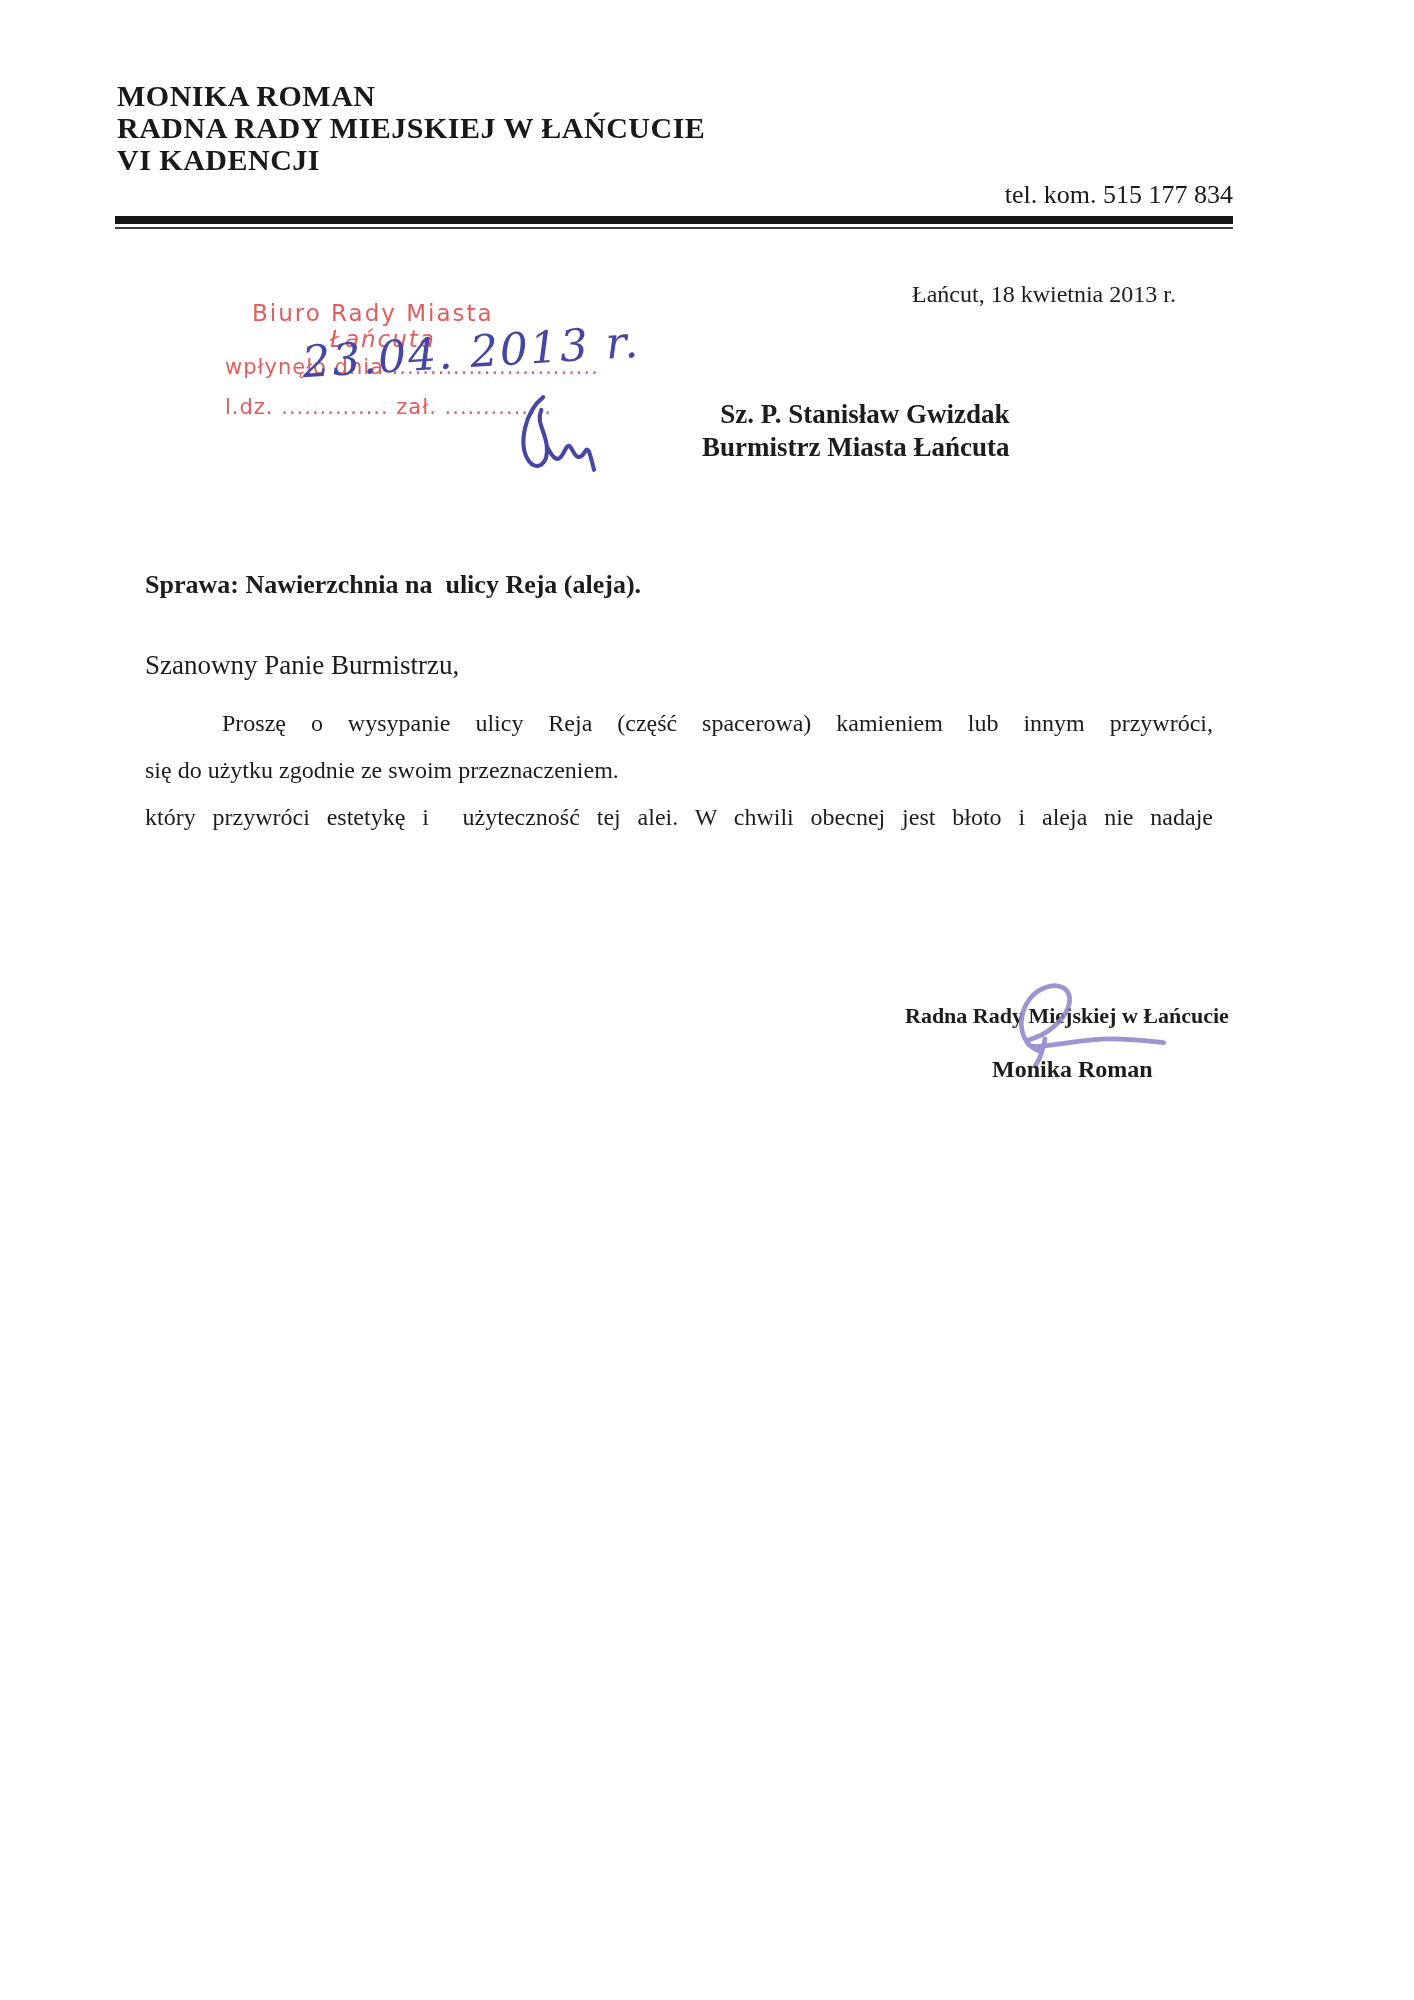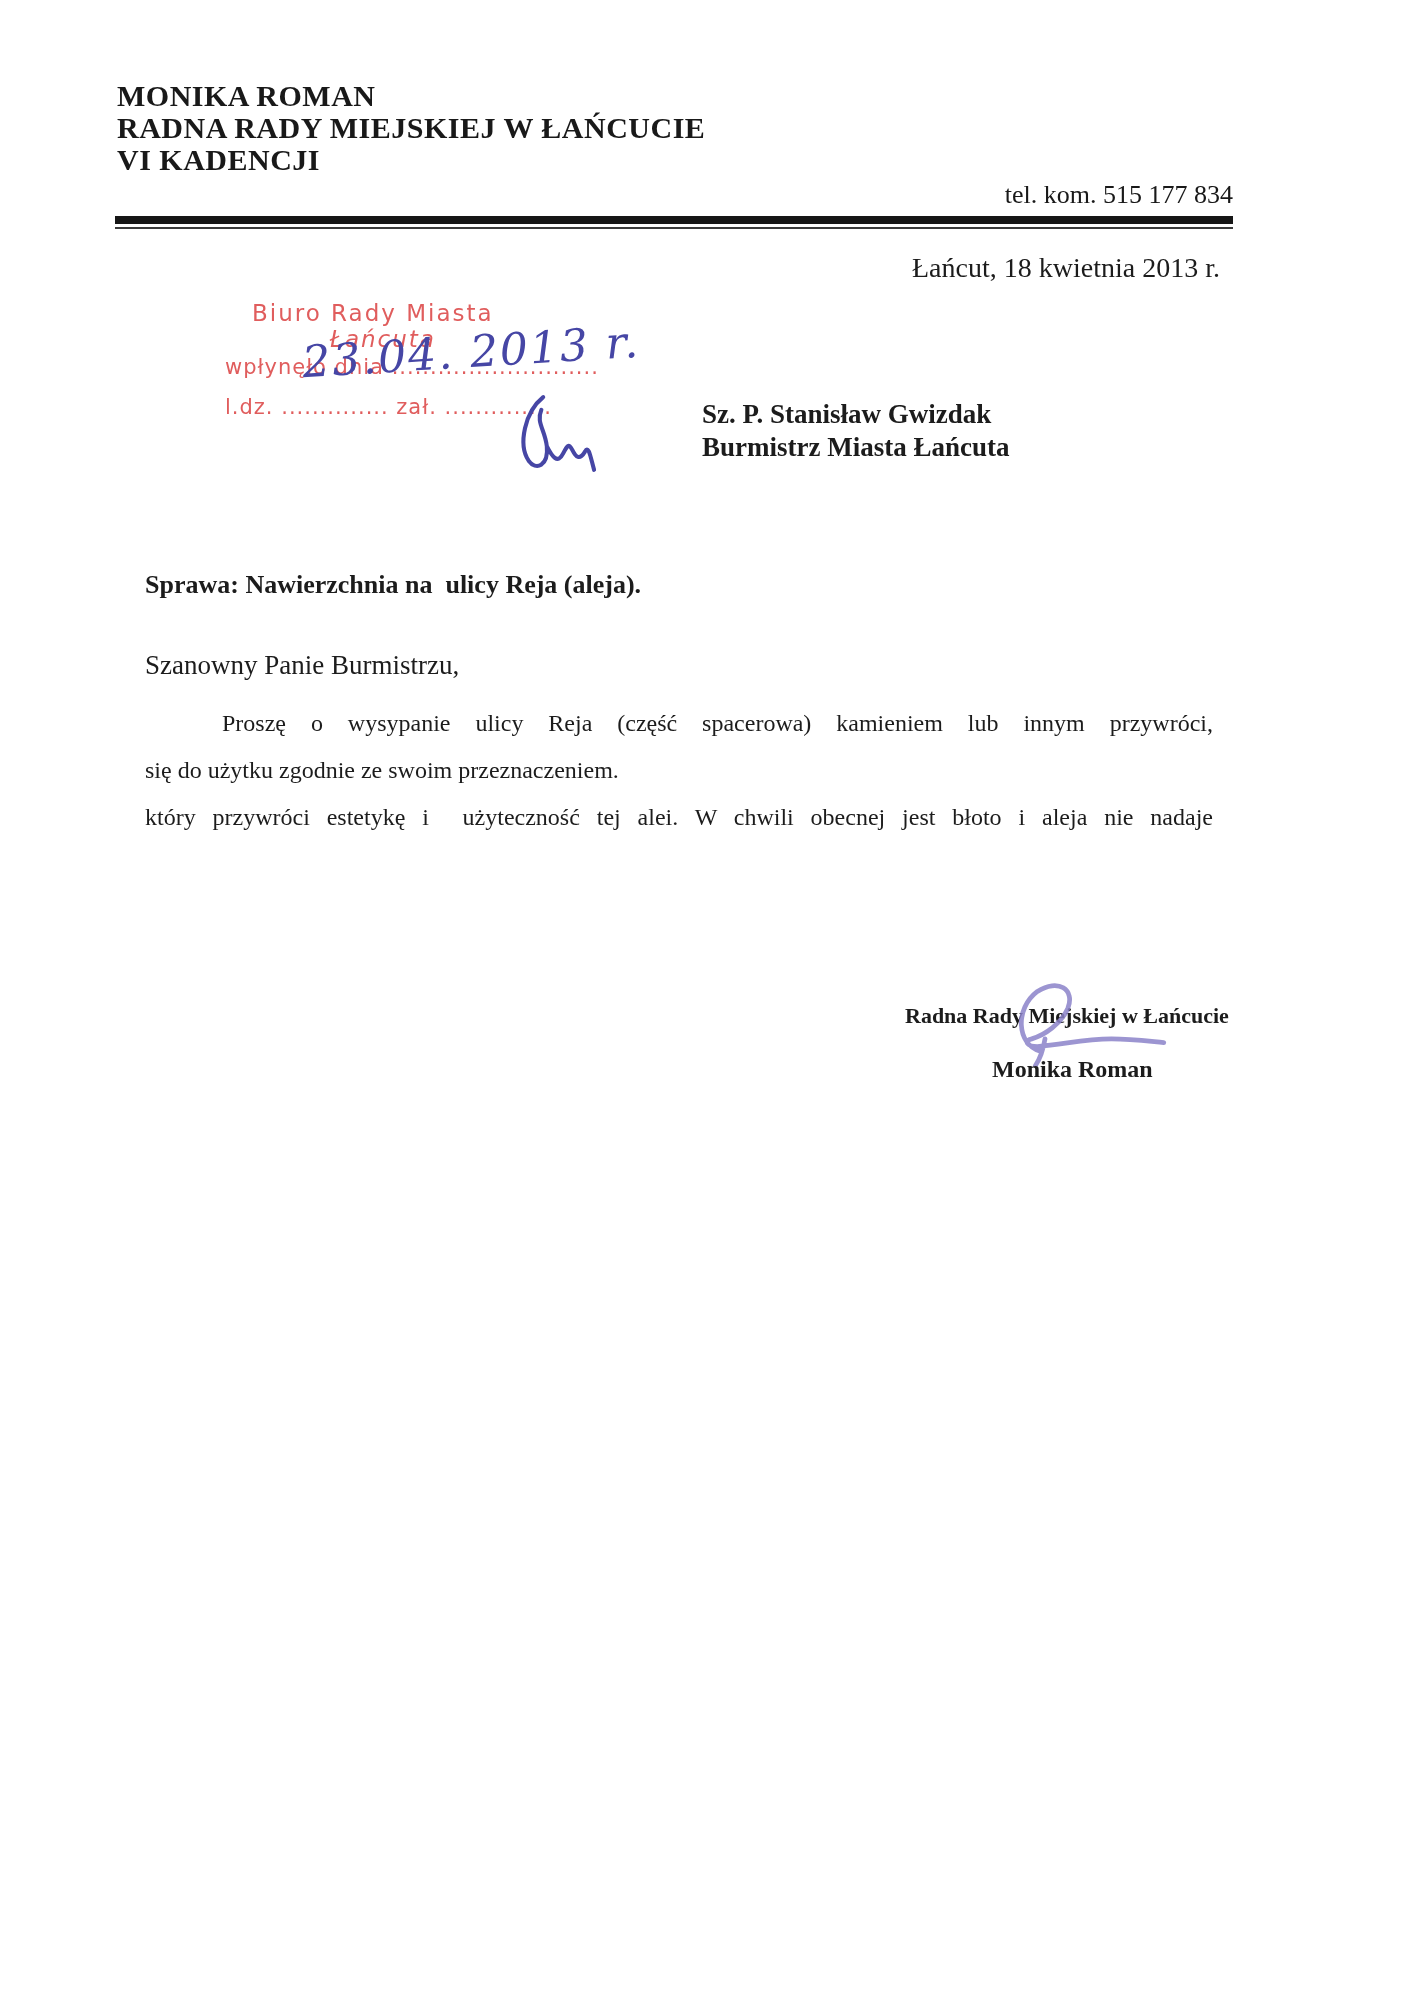--- a/index.html
+++ b/index.html
@@ -14,21 +14,21 @@
   }
   .abs { position:absolute; }
 
   
   .letterhead { left:117px; top:80px; font-weight:bold; font-size:30px; line-height:32px; letter-spacing:0.5px; color:#191919; }
   .phone { left:930px; top:180px; width:303px; text-align:right; font-weight:normal; font-size:26px; color:#191919; }
   .rule-thick { left:115px; top:216px; width:1118px; height:8px; background:#161616; }
   .rule-thin  { left:115px; top:227px; width:1118px; height:2px; background:#3c3c3c; }
 
   
-  .dateline { left:912px; top:252px; font-size:28px; }
+  .dateline { left:912px; top:281px; font-size:24px; }
 
   
   .stamp { color:#e05d5d; font-family:"DejaVu Sans", sans-serif; }
   .stamp-l1 { left:252px; top:300px; font-size:23px; letter-spacing:2px; }
   .stamp-l2 { left:330px; top:326px; font-size:23px; letter-spacing:2px;font-style:italic; }
   .stamp-l3 { left:225px; top:355px; font-size:21px; letter-spacing:1px; }
   .stamp-l4 { left:225px; top:395px; font-size:21px; letter-spacing:1px; }
 
   
   .hand-date {
@@ -37,21 +37,21 @@
     font-style:italic;
     font-size:44px; letter-spacing:2px;
     color:#4646a5;
     transform:rotate(-3.5deg);
     white-space:nowrap;
   }
   .monogram { left:505px; top:388px; }
   .main-signature { left:978px; top:980px; }
 
   
-  .recipient { left:702px; top:398px; font-weight:bold; font-size:27px; line-height:33px; }
+  .recipient { left:702px; top:398px; font-weight:bold; font-size:27px; line-height:33px;text-align:right; }
 
   
   .subject { left:145px; top:570px; font-weight:bold; font-size:26px; white-space:pre-wrap; }
   .salutation { left:145px; top:650px; font-size:27px; }
   .body-block { left:145px; top:700px; width:1068px; font-size:24px; }
   .body-line { line-height:47px; white-space:pre-wrap; }
   .body-line.first { padding-left:77px; }
   .body-line.fill { text-align:justify; text-align-last:justify; }
 
   

